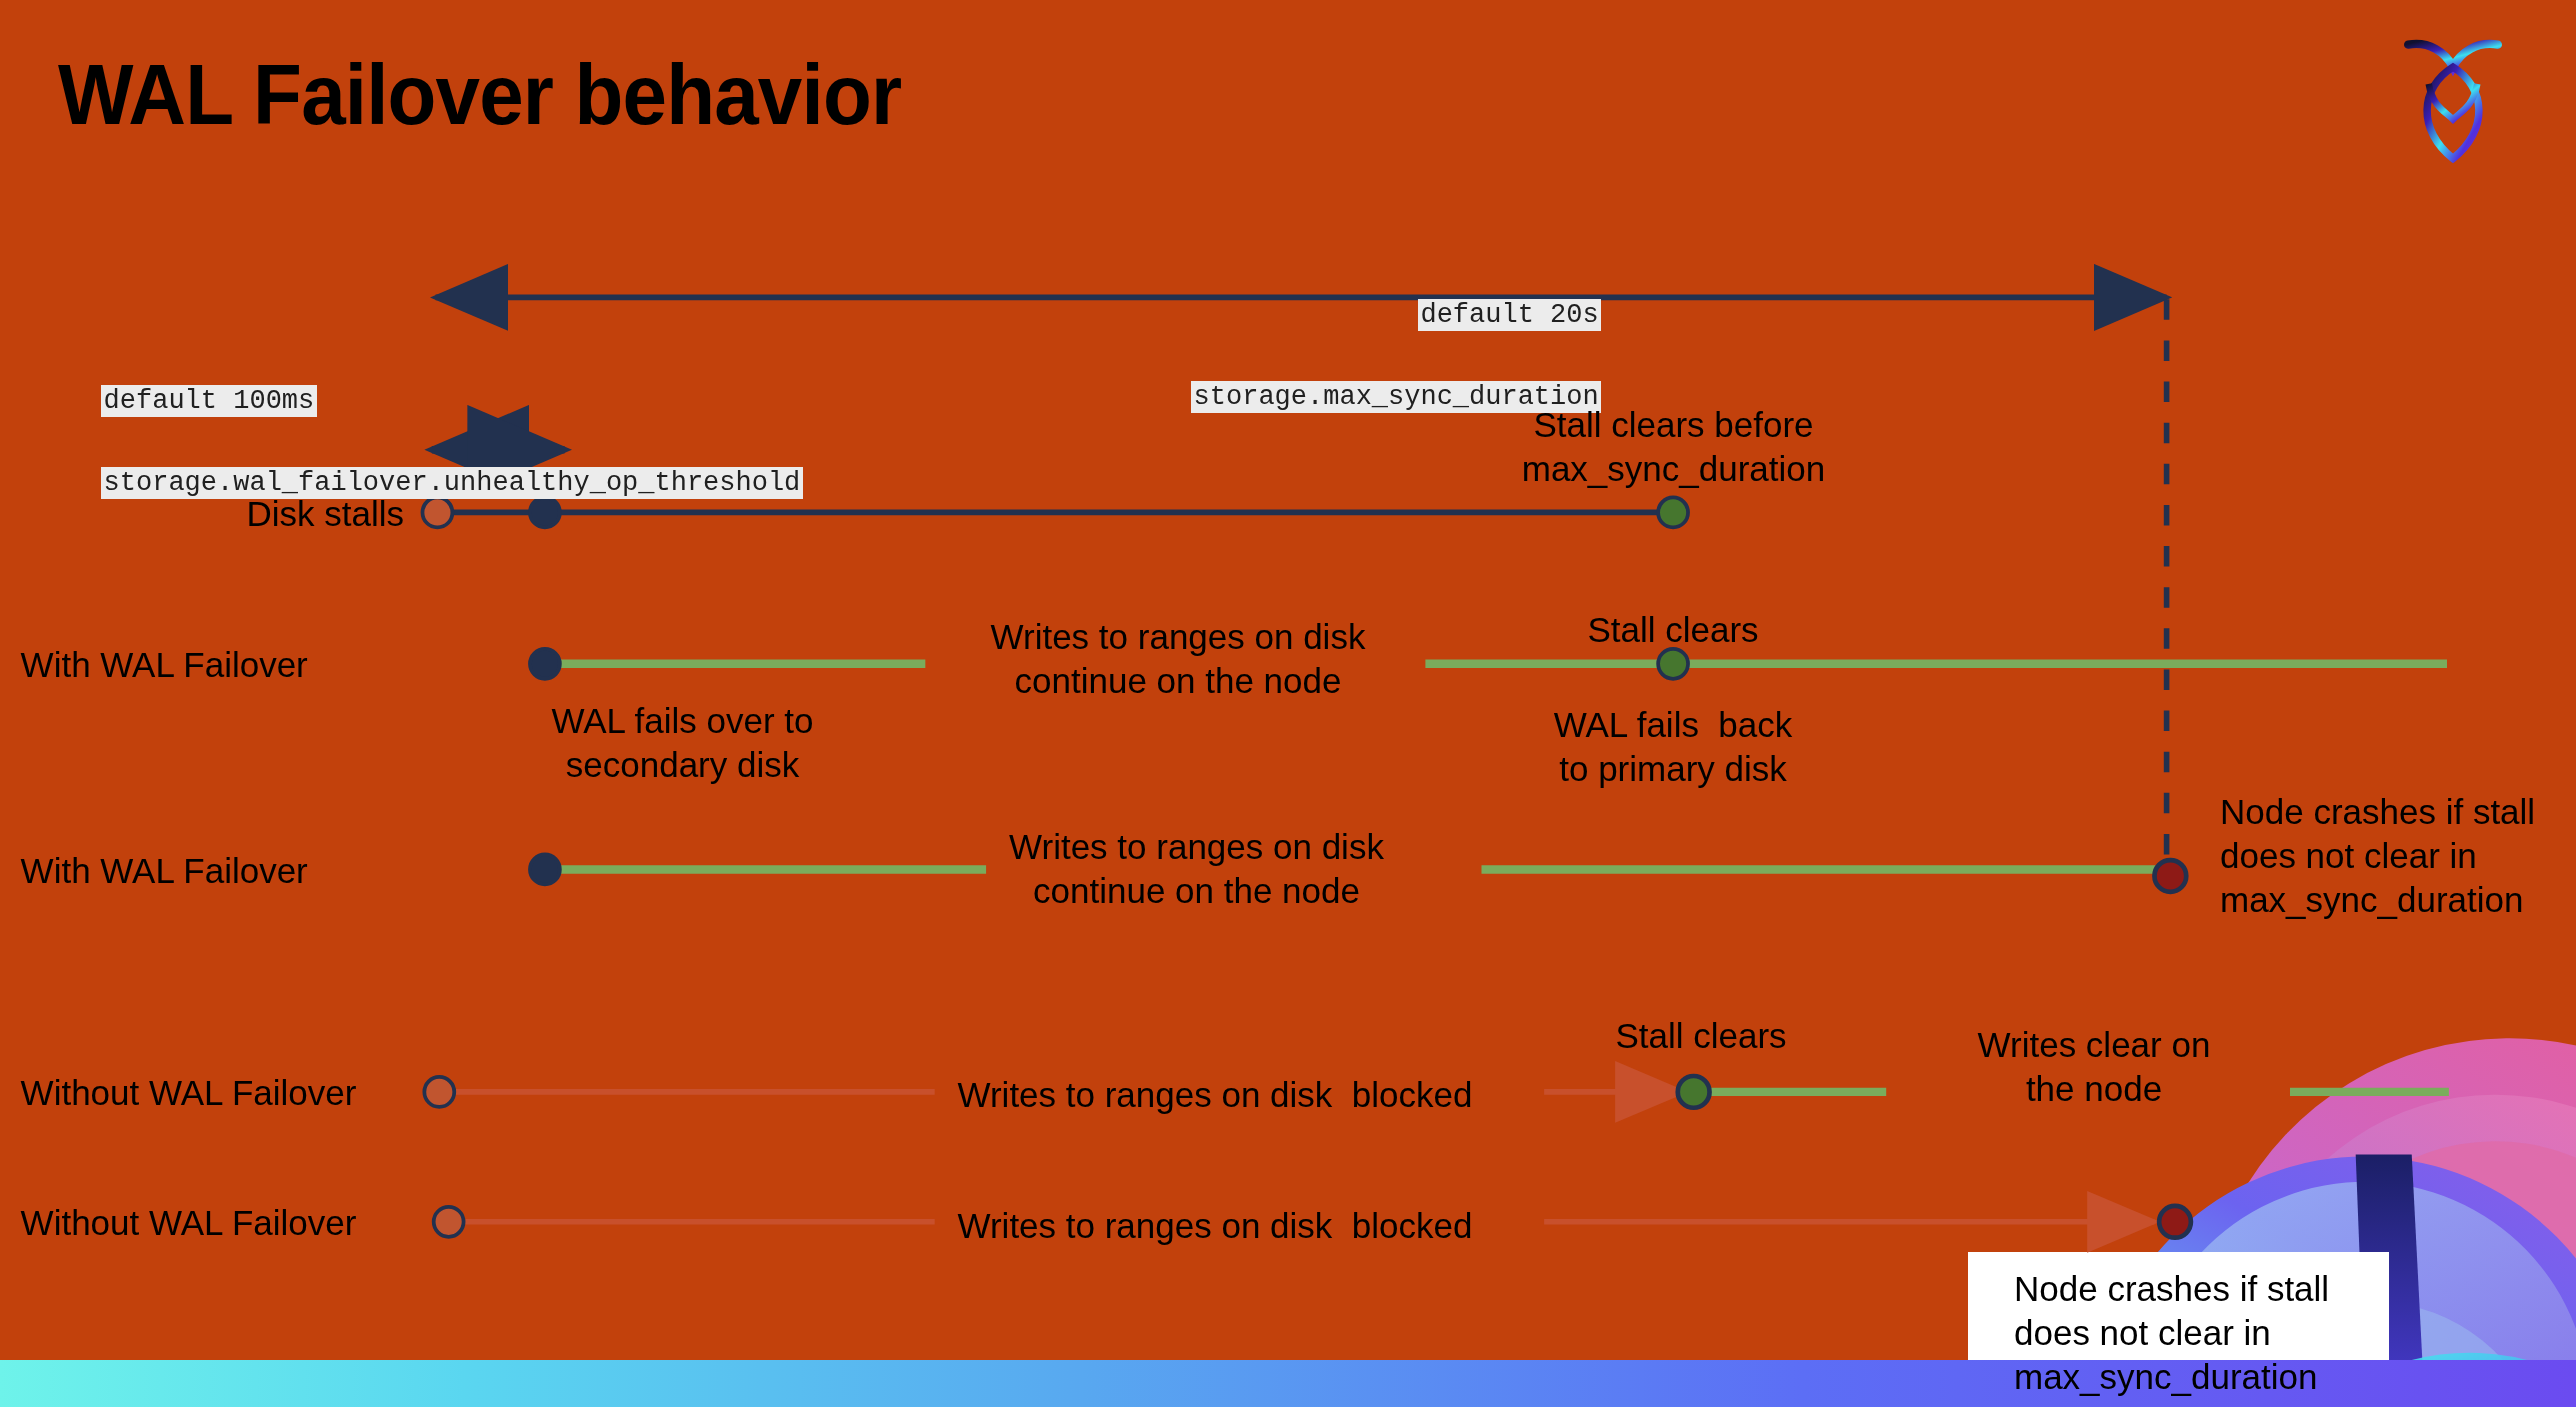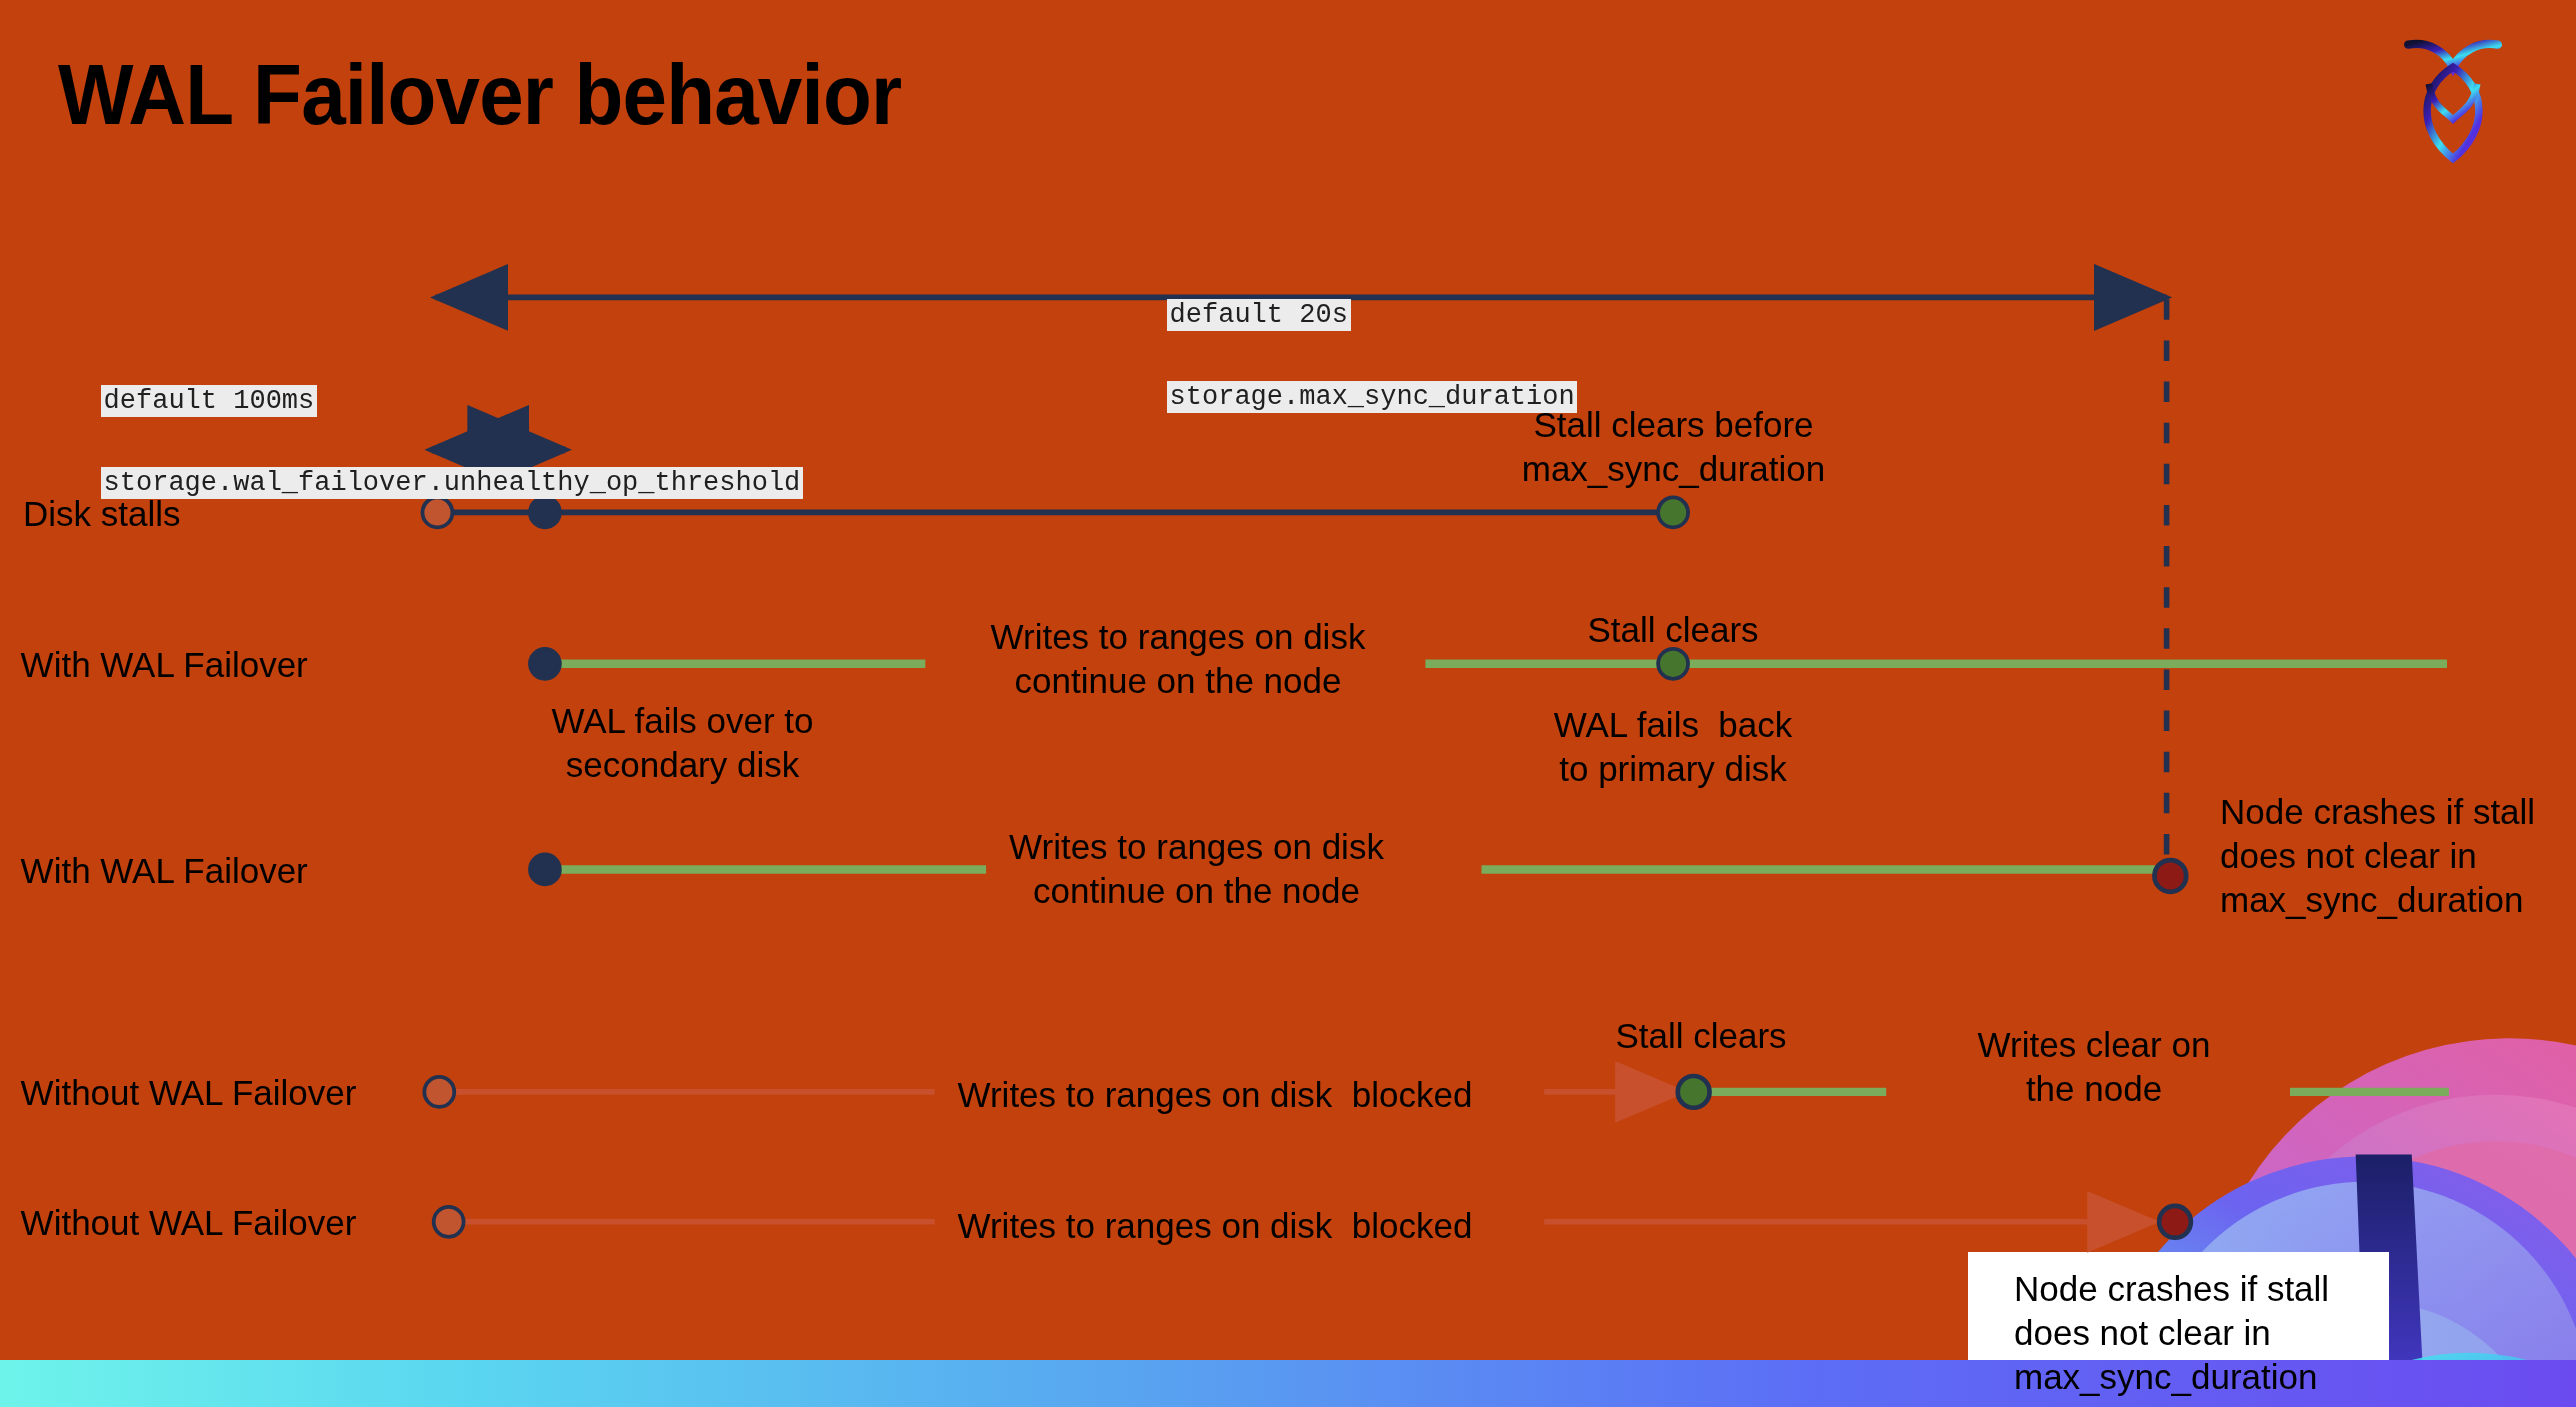--- a/index.html
+++ b/index.html
@@ -152,31 +152,31 @@
     <line x1="2450" y1="1168" x2="2620" y2="1168" stroke="#7aac5c" stroke-width="9"></line>
     <circle cx="470" cy="1168" r="16" fill="#c1552f" stroke="#22314f" stroke-width="4"></circle>
     <circle cx="1812" cy="1168" r="17" fill="#46762e" stroke="#22314f" stroke-width="5"></circle>
 
     <line x1="482" y1="1307" x2="1000" y2="1307" stroke="#c8502c" stroke-width="6"></line>
     <line x1="1652" y1="1307" x2="2305" y2="1307" stroke="#c8502c" stroke-width="6" marker-end="url(#redArrowR)"></line>
     <circle cx="480" cy="1307" r="16" fill="#c1552f" stroke="#22314f" stroke-width="4"></circle>
     <circle cx="2327" cy="1307" r="17" fill="#8e1a16" stroke="#22314f" stroke-width="5"></circle>
   </svg>
 
-  <div class="code" style="left:1102px;top:254px;">
+  <div class="code" style="left:1126px;top:254px;text-align:right;">
     <span>default 20s</span><br>
     <span>storage.max_sync_duration</span>
   </div>
 
   <div class="code" style="left:36px;top:340px;">
     <span>default 100ms</span><br>
     <span>storage.wal_failover.unhealthy_op_threshold</span>
   </div>
 
-  <div class="rowname r" style="left:16px;top:494px;width:393px;padding-left:7px;">Disk stalls</div>
+  <div class="rowname r" style="left:4px;top:494px;width:393px;text-align:right;padding-left:7px;">Disk stalls</div>
   <div class="rowname" style="left:20.6px;top:645px;">With WAL Failover</div>
   <div class="rowname" style="left:20.6px;top:851px;">With WAL Failover</div>
   <div class="rowname" style="left:20.6px;top:1073px;">Without WAL Failover</div>
   <div class="rowname" style="left:20.6px;top:1203px;">Without WAL Failover</div>
 
   <div class="lbl c" style="left:1421px;top:403px;width:505px;">Stall clears before
 max_sync_duration</div>
 
   <div class="lbl c" style="left:935px;top:615px;width:486px;">Writes to ranges on disk
 continue on the node</div>

